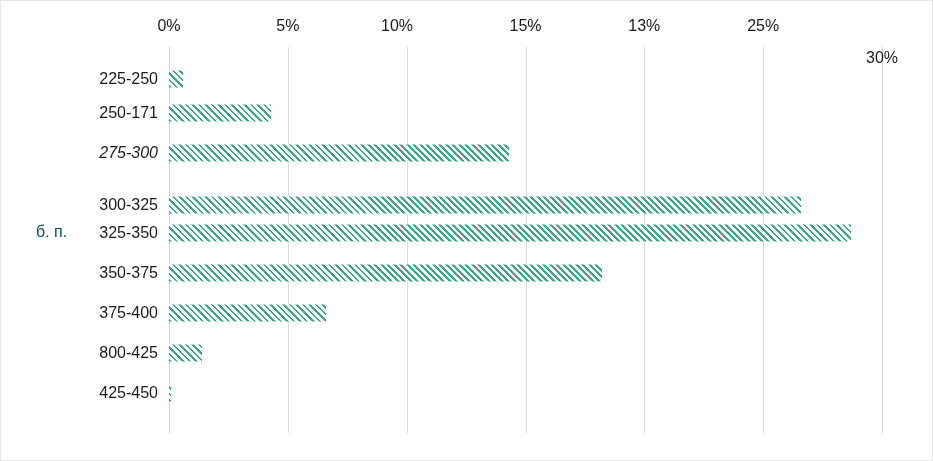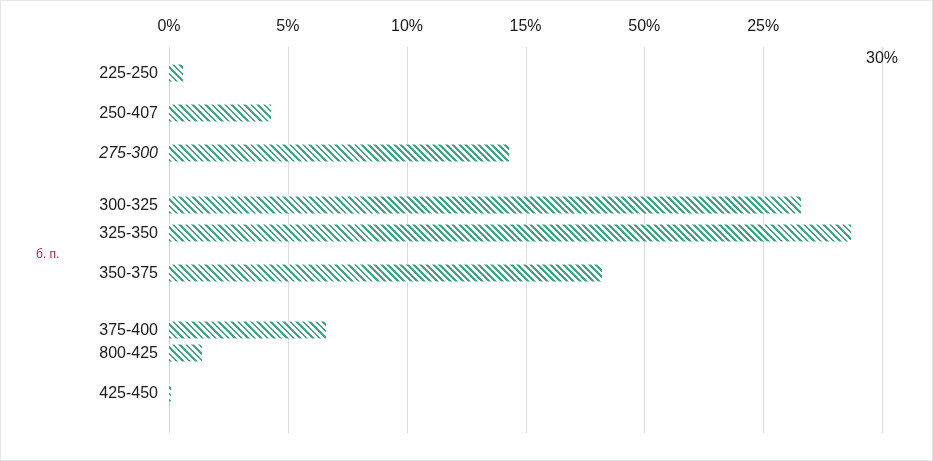--- a/index.html
+++ b/index.html
@@ -87,24 +87,23 @@
       #3aa981 0px,
       #3aa981 2px,
       #ffffff 2px,
       #ffffff 4.6px
     );
   }
 
   
   #axis-title {
     position: absolute;
-    font-size: 12px;
-    color: #be185d;
+    font-size: 16px;
+    color: #0c4a6e;
     white-space: nowrap;
-    margin-top: 24px;
   }
 </style>
 </head>
 <body>
 
 <div id="chart-frame">
 
   <div id="axis-title" style="top: 222px; left: 35px;">б. п.</div>
 
   <div id="plot-area">
@@ -113,52 +112,52 @@
         <div class="gridline" style="left: 118.833px;"></div>
         <div class="gridline" style="left: 237.667px;"></div>
         <div class="gridline" style="left: 356.5px;"></div>
         <div class="gridline" style="left: 475.333px;"></div>
         <div class="gridline" style="left: 594.167px;"></div>
         <div class="gridline" style="left: 713px;"></div>
       </div>
     <div id="xticks">
         <div class="xtick" style="left: 0px; top: -30px;">0%</div>
         <div class="xtick" style="left: 118.833px; top: -30px;">5%</div>
-        <div class="xtick" style="left: 238px; top: -30px;">10%</div>
+        <div class="xtick" style="left: 228px; top: -30px;">10%</div>
         <div class="xtick" style="left: 356.5px; top: -30px;">15%</div>
-        <div class="xtick" style="left: 475.333px; top: -30px;">50%</div>
+        <div class="xtick" style="left: 475.333px; top: -30px;">13%</div>
         <div class="xtick" style="left: 594.167px; top: -30px; text-align: center;">25%</div>
         <div class="xtick" style="left: 713px; top: -30px; margin-top: 32px;">30%</div>
       </div>
     <div id="rows">
-        <div class="row" style="top: 6px;">
+        <div class="row" style="top: 12px;">
           <div class="cat-label">225-250</div>
           <div class="bar" title="225-250: 0.6%" style="width: 14.26px;"></div>
         </div>
         <div class="row" style="top: 46px;">
-          <div class="cat-label">250-407</div>
+          <div class="cat-label">250-171</div>
           <div class="bar" title="250-275: 4.3%" style="width: 102.197px;"></div>
         </div>
         <div class="row" style="top: 86px; font-style: italic;">
           <div class="cat-label">275-300</div>
           <div class="bar" title="275-300: 14.3%" style="width: 339.863px;"></div>
         </div>
         <div class="row" style="top: 138px;">
           <div class="cat-label">300-325</div>
           <div class="bar" title="300-325: 26.6%" style="width: 632.193px;"></div>
         </div>
         <div class="row" style="top: 166px;">
           <div class="cat-label">325-350</div>
           <div class="bar" title="325-350: 28.7%" style="width: 682.103px;"></div>
         </div>
         <div class="row" style="top: 206px;">
           <div class="cat-label">350-375</div>
           <div class="bar" title="350-375: 18.2%" style="width: 432.553px;"></div>
         </div>
-        <div class="row" style="top: 263px;">
+        <div class="row" style="top: 246px;">
           <div class="cat-label">375-400</div>
           <div class="bar" title="375-400: 6.6%" style="width: 156.86px;"></div>
         </div>
         <div class="row" style="top: 286px;">
           <div class="cat-label">800-425</div>
           <div class="bar" title="400-425: 1.4%" style="width: 33.2733px;"></div>
         </div>
         <div class="row" style="top: 326px;">
           <div class="cat-label">425-450</div>
           <div class="bar" title="425-450: 0.1%" style="width: 2.37667px;"></div>

